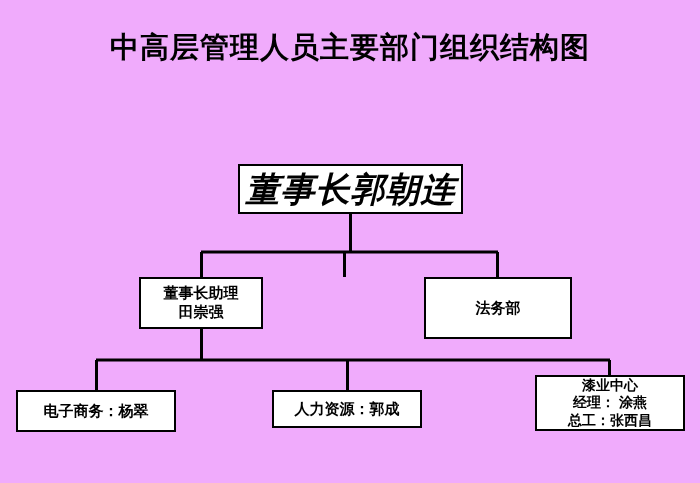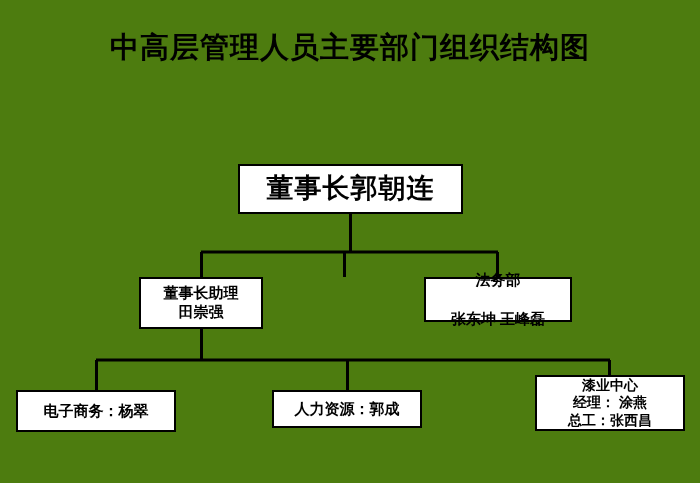--- a/index.html
+++ b/index.html
@@ -4,21 +4,21 @@
 <style>
   html, body {
     margin: 0;
     padding: 0;
     background: #ffffff;
   }
   #page {
     position: relative;
     width: 700px;
     height: 483px;
-    background: #4d7c0f;
+    background: #f0abfc;
     font-family: "Liberation Sans", "DejaVu Sans", sans-serif;
     color: #000000;
     overflow: hidden;
   }
   .title-block {
     position: absolute;
     top: 28px;
     left: 0;
     width: 700px;
     text-align: center;
@@ -39,25 +39,25 @@
     align-items: center;
     justify-content: center;
     text-align: center;
     line-height: 1.25;
   }
   .node-line {
     display: block;
     white-space: nowrap;
   }
   .n-root { left: 238px; top: 164px; width: 225px; height: 50px; }
-  .n-root .node-line { font-size: 27px; font-weight: bold; letter-spacing: 1px; }
+  .n-root .node-line { font-size: 34px; font-weight: bold; letter-spacing: 1px; font-style: italic; }
 
   .n-assist { left: 139px; top: 277px; width: 124px; height: 52px; }
   .n-plan   { left: 285px; top: 277px; width: 118px; height: 52px; }
-  .n-legal  { left: 424px; top: 277px; width: 148px; height: 45px; gap: 20px; }
+  .n-legal  { left: 424px; top: 277px; width: 148px; height: 62px; gap: 20px; }
   .n-assist .node-line, .n-plan .node-line, .n-legal .node-line {
     font-size: 15px; font-weight: bold;
   }
 
   .n-ecom { left: 16px;  top: 390px; width: 160px; height: 42px; }
   .n-hr   { left: 272px; top: 390px; width: 150px; height: 38px; justify-content: center; }
   .n-ecom .node-line, .n-hr .node-line { font-size: 15px; font-weight: bold; }
 
   .n-paint { left: 535px; top: 375px; width: 150px; height: 56px; }
   .n-paint .node-line { font-size: 14px; font-weight: bold; }
@@ -97,21 +97,20 @@
   </div>
 
   <div class="node n-assist">
     <span class="node-line">董事长助理</span>
     <span class="node-line">田崇强</span>
   </div>
 
 
   <div class="node n-legal">
     <span class="node-line">法务部</span>
-    <span class="node-line">张东坤 王峰磊</span>
   </div>
 
   <div class="node n-ecom">
     <span class="node-line">电子商务：杨翠</span>
   </div>
 
   <div class="node n-hr">
     <span class="node-line">人力资源：郭成</span>
   </div>
 

